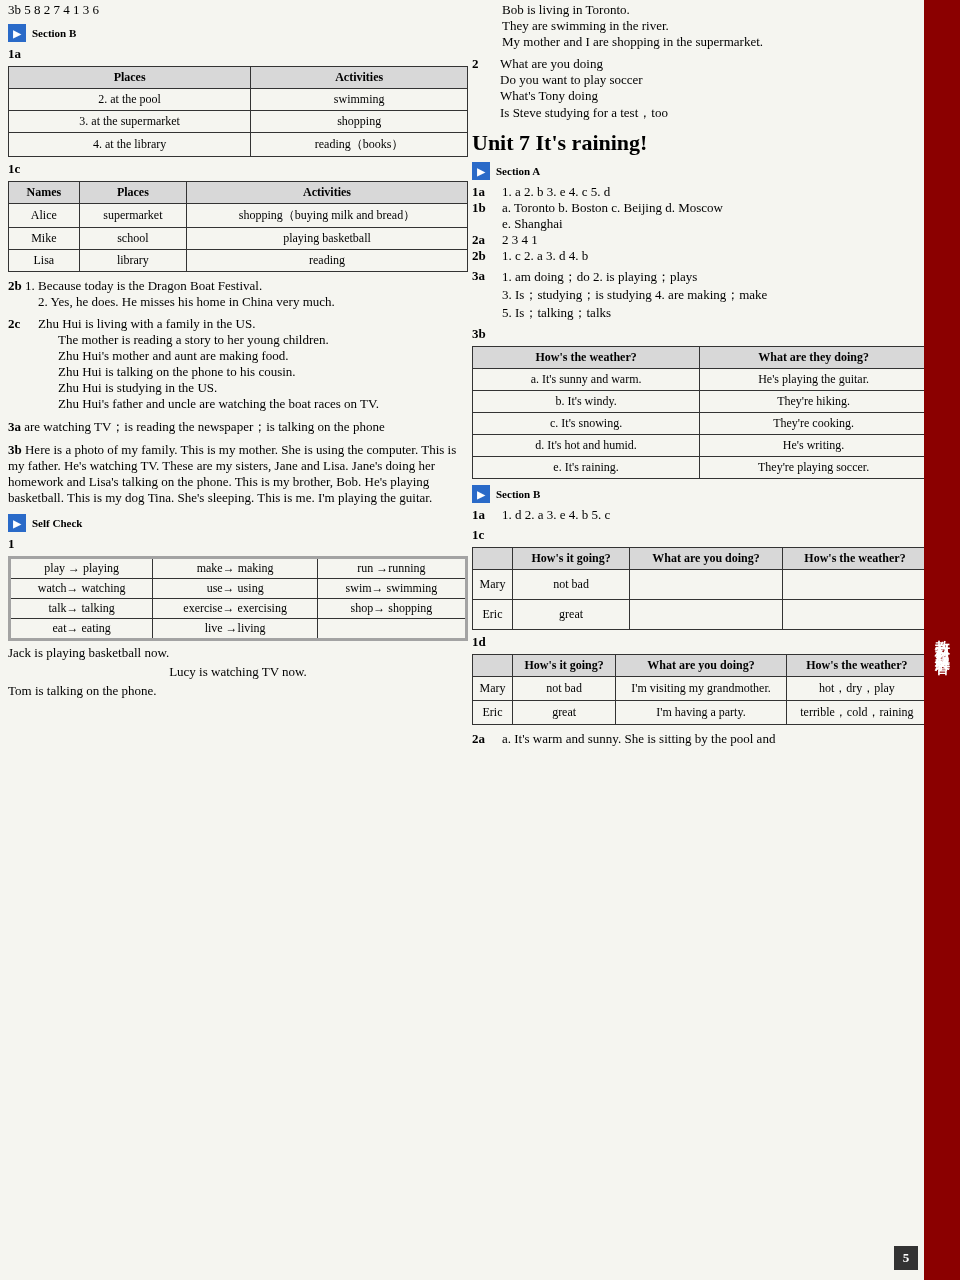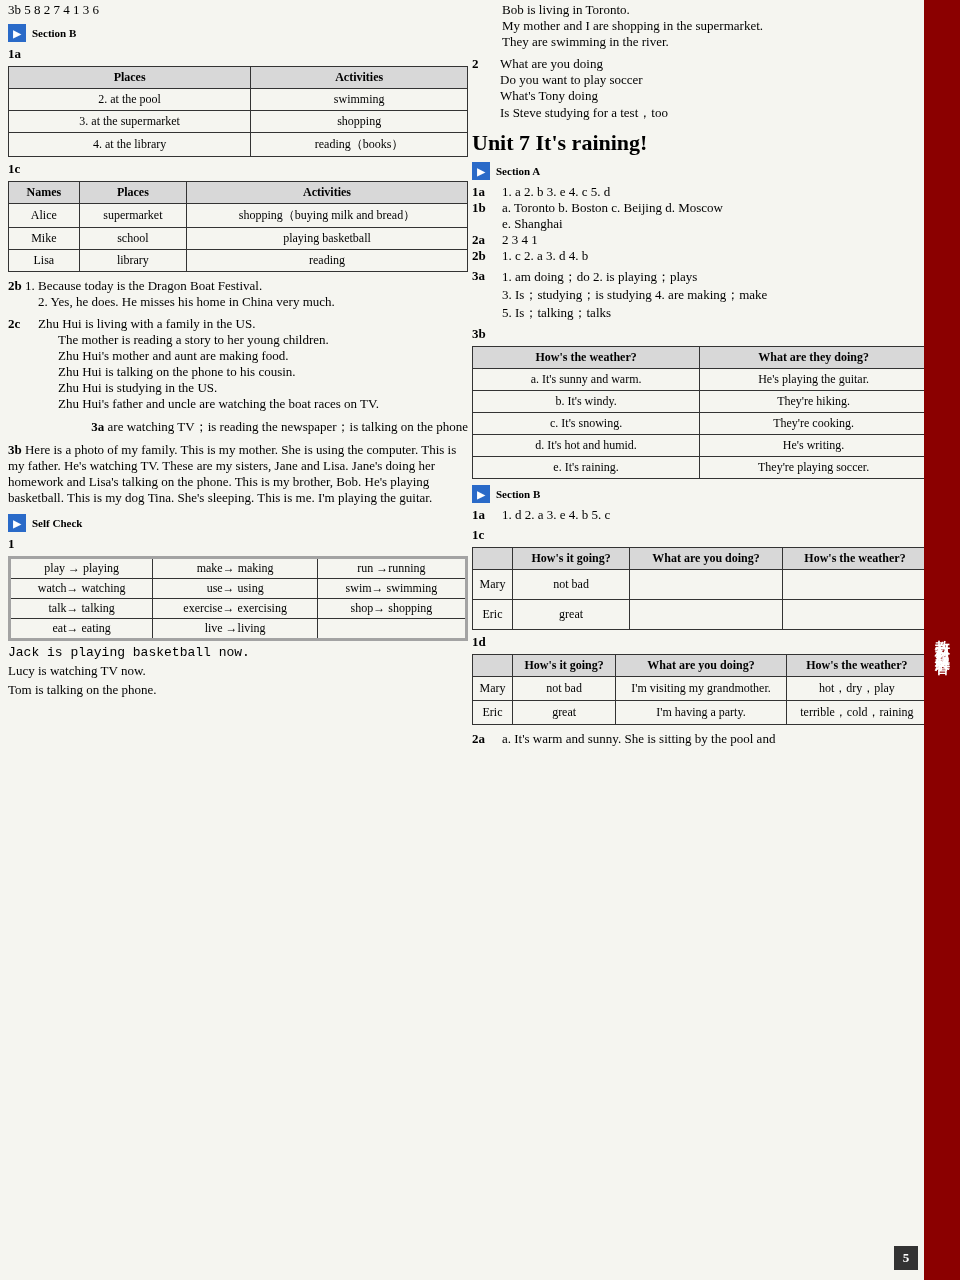--- a/index.html
+++ b/index.html
@@ -216,21 +216,21 @@
         <span>Zhu Hui is living with a family in the US.</span>
       </div>
       <div id="item-2c-lines">
           <div style="margin-left: 50px;">The mother is reading a story to her young children.</div>
           <div style="margin-left: 50px;">Zhu Hui's mother and aunt are making food.</div>
           <div style="margin-left: 50px;">Zhu Hui is talking on the phone to his cousin.</div>
           <div style="margin-left: 50px;">Zhu Hui is studying in the US.</div>
           <div style="margin-left: 50px;">Zhu Hui's father and uncle are watching the boat races on TV.</div>
         </div>
 
-      <div style="margin-top:6px;text-align:right;">
+      <div style="margin-top:6px;">
         <span class="answer-label">3a</span>
         <span>are watching TV；is reading the newspaper；is talking on the phone</span>
       </div>
 
       <div style="margin-top:6px;">
         <span class="answer-label">3b</span>
         <span>Here is a photo of my family. This is my mother. She is using the computer. This is my father. He's watching TV. These are my sisters, Jane and Lisa. Jane's doing her homework and Lisa's talking on the phone. This is my brother, Bob. He's playing basketball. This is my dog Tina. She's sleeping. This is me. I'm playing the guitar.</span>
       </div>
 
       <div class="section-header" style="margin-top:8px;">
@@ -260,31 +260,31 @@
             </tr>
             <tr>
               <td>eat→ eating</td>
               <td>live →living</td>
               <td></td>
             </tr>
           </tbody>
       </table>
 
       <div id="sentences-block">
-          <div style="margin-top: 0; font-family: Liberation Mono, monospace;">Jack is playing basketball now.</div>
-          <div style="margin-top: 3px;">Lucy is watching TV now.</div>
+          <div style="margin-top: 0;">Jack is playing basketball now.</div>
+          <div style="margin-top: 3px; text-align: center;">Lucy is watching TV now.</div>
           <div style="margin-top: 3px;">Tom is talking on the phone.</div>
         </div>
     </div>
 
     <div class="right-column">
       <div id="top-sentences-block">
           <div style="margin-left: 30px;">Bob is living in Toronto.</div>
+          <div style="margin-left: 30px;">They are swimming in the river.</div>
           <div style="margin-left: 30px;">My mother and I are shopping in the supermarket.</div>
-          <div style="margin-left: 30px;">They are swimming in the river.</div>
         </div>
 
       <div style="margin-top:6px; display:flex; gap:4px;">
         <span class="answer-label">2</span>
         <div id="item-2-lines">
             <div>What are you doing</div>
             <div>Do you want to play soccer</div>
             <div>What's Tony doing</div>
             <div>Is Steve studying for a test，too</div>
           </div>

